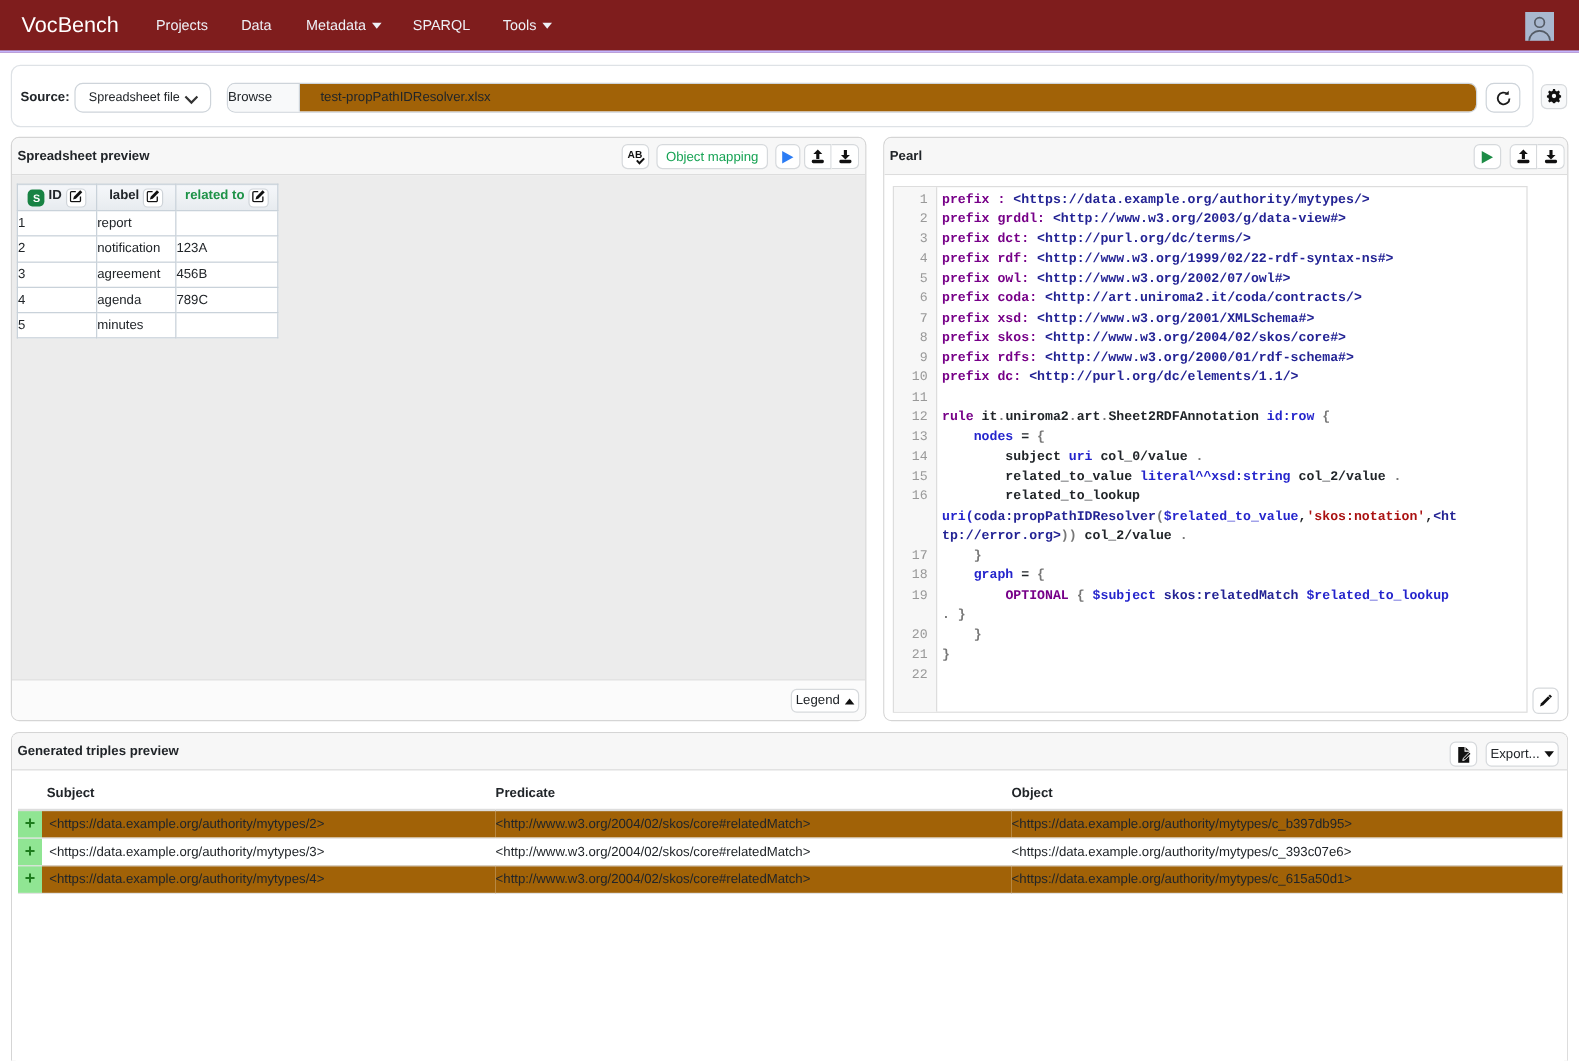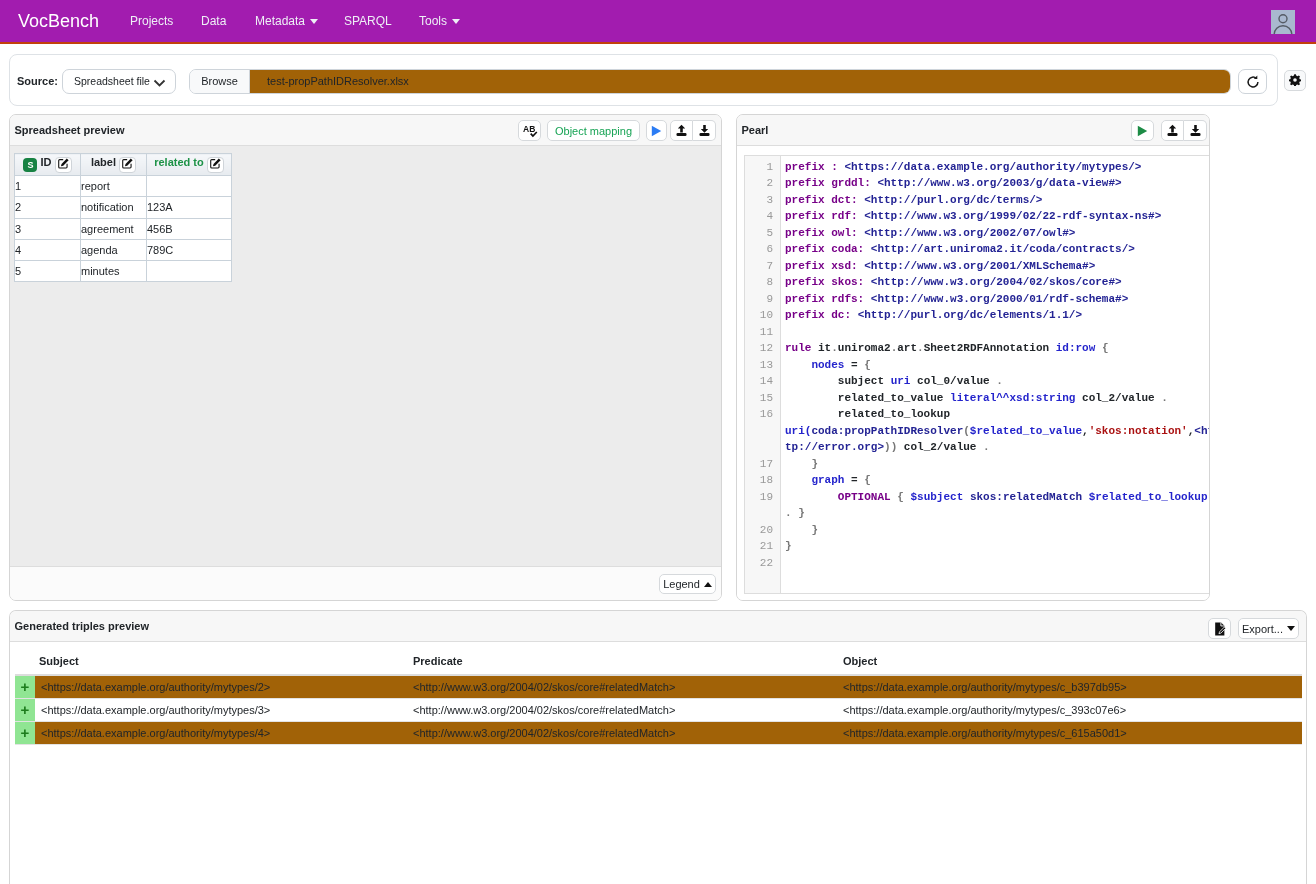--- a/index.html
+++ b/index.html
@@ -1,30 +1,30 @@
 <!DOCTYPE html>
 <html><head>
 <meta charset="utf-8">
 <style>
 *{box-sizing:border-box;margin:0;padding:0}
 html,body{width:1316px;height:884px;overflow:hidden;background:#fff;font-family:"Liberation Sans",sans-serif;color:#212529}
 
-.nav{position:relative;height:44px;background:#a21caf;border-bottom:2px solid #c2410c}
+.nav{position:relative;height:44px;background:#7f1d1d;border-bottom:2px solid #c4b5fd}
 .brand{position:absolute;left:18px;top:0;line-height:42px;font-size:18px;color:#fff}
 .nav a{position:absolute;top:0;line-height:42px;font-size:12px;color:#eef0f6;text-decoration:none}
 .caret{display:inline-block;width:0;height:0;border-left:4px solid transparent;border-right:4px solid transparent;border-top:5px solid #eef0f6;margin-left:5px;vertical-align:1px}
 .avatar{position:absolute;right:21px;top:10px;width:24px;height:24px;background:#a9b8cf}
 
 .srcrow{position:absolute;left:9px;top:54px;width:1298px;height:52px}
 .srccard{position:absolute;left:0;top:0;width:1269px;height:52px;border:1px solid #dee2e6;border-radius:8px;background:#fff}
 .srclab{position:absolute;left:7px;top:20px;font-size:11px;font-weight:bold}
 .sel{position:absolute;left:52px;top:14px;width:114px;height:25px;border:1px solid #ced4da;border-radius:7px;font-size:10.5px;line-height:23px;padding-left:11px;color:#212529}
 .sel svg{position:absolute;right:9px;top:8px}
 .igroup{position:absolute;left:179px;top:14px;width:1042px;height:25px;border:1px solid #ced4da;border-radius:7px;overflow:hidden;font-size:11px}
-.browse{position:absolute;left:0;top:0;width:60px;height:25px;background:#f8f9fa;border-right:1px solid #ced4da;text-align:center;line-height:23px}
+.browse{position:absolute;left:0;top:0;width:60px;height:25px;background:#f8f9fa;border-right:1px solid #ced4da;line-height:23px}
 .fname{position:absolute;left:60px;right:0;top:0;bottom:0;background:#a16207;line-height:23px;padding-left:17px}
 .refr{position:absolute;left:1228px;top:14px;width:29px;height:25px;border:1px solid #ced4da;border-radius:7px;background:#fff;text-align:center}
 .gearbtn{position:absolute;left:1275px;top:16px;width:22px;height:21px;border:1px solid #d7dadd;border-radius:5px;background:#f8f9fa;text-align:center}
 
 .panel{position:absolute;border:1px solid #d5d5d5;border-radius:7px;background:#fff;overflow:hidden}
 .phead{position:relative;height:31px;background:#f7f7f7;border-bottom:1px solid #ddd}
 .ptitle{position:absolute;left:4.5px;top:0;line-height:30px;font-size:11px;font-weight:bold}
 .hbtns{position:absolute;right:5px;top:5px;height:21px;display:flex;align-items:flex-start}
 .btn{height:21px;border:1px solid #d6d9dc;border-radius:5px;background:#fff;display:inline-flex;align-items:center;justify-content:center;font-size:11px}
 .ib{width:23px}
@@ -34,21 +34,21 @@
 .legendbtn{position:absolute;right:5px;top:7px;width:57px;height:20px}
 
 .stable{position:absolute;left:4px;top:7px;border-collapse:collapse;font-size:11px}
 .stable th,.stable td{border:1px solid #c9d2da;padding:0}
 .stable th{height:22px;background:linear-gradient(#f5f7fa,#e7ebef);font-weight:bold}
 .stable td{height:21.3px;background:#fff}
 .sbadge{display:inline-block;width:14px;height:14px;background:#178243;color:#fff;border-radius:4px;font-size:9px;font-weight:bold;line-height:14px;vertical-align:-2px}
 .editbtn{display:inline-block;width:17px;height:16px;border:1px solid #cfd4d9;border-radius:4px;background:#fff;vertical-align:-3px;text-align:center}
 .greenh{color:#1d9247}
 
-#rightpanel{left:736px;top:114px;width:474px;height:487px}
+#rightpanel{left:736px;top:114px;width:571px;height:487px}
 #rightbody{position:absolute;left:0;top:31px;width:569px;height:454px;background:#fff}
 .codebox{position:absolute;left:7px;top:9px;width:529px;height:439px;border:1px solid #ddd;background:#fff}
 .gutbg{position:absolute;left:0;top:0;bottom:0;width:36px;background:#f7f7f7;border-right:1px solid #ddd}
 .cm{position:absolute;left:0;top:2.5px;right:0;font:11px/16.5px "Liberation Mono",monospace;font-weight:bold}
 .crow{display:flex;height:16.5px;white-space:pre}
 .ln{flex:none;width:37px;padding-right:9px;text-align:right;color:#999;font-weight:normal}
 .cl{padding-left:3px}
 .k{color:#708}.u{color:#232394}.b{color:#2424cc}.s{color:#a11}.g{color:#777}
 .pencilbtn{position:absolute;right:7px;bottom:5px;width:22px;height:22px}
 

